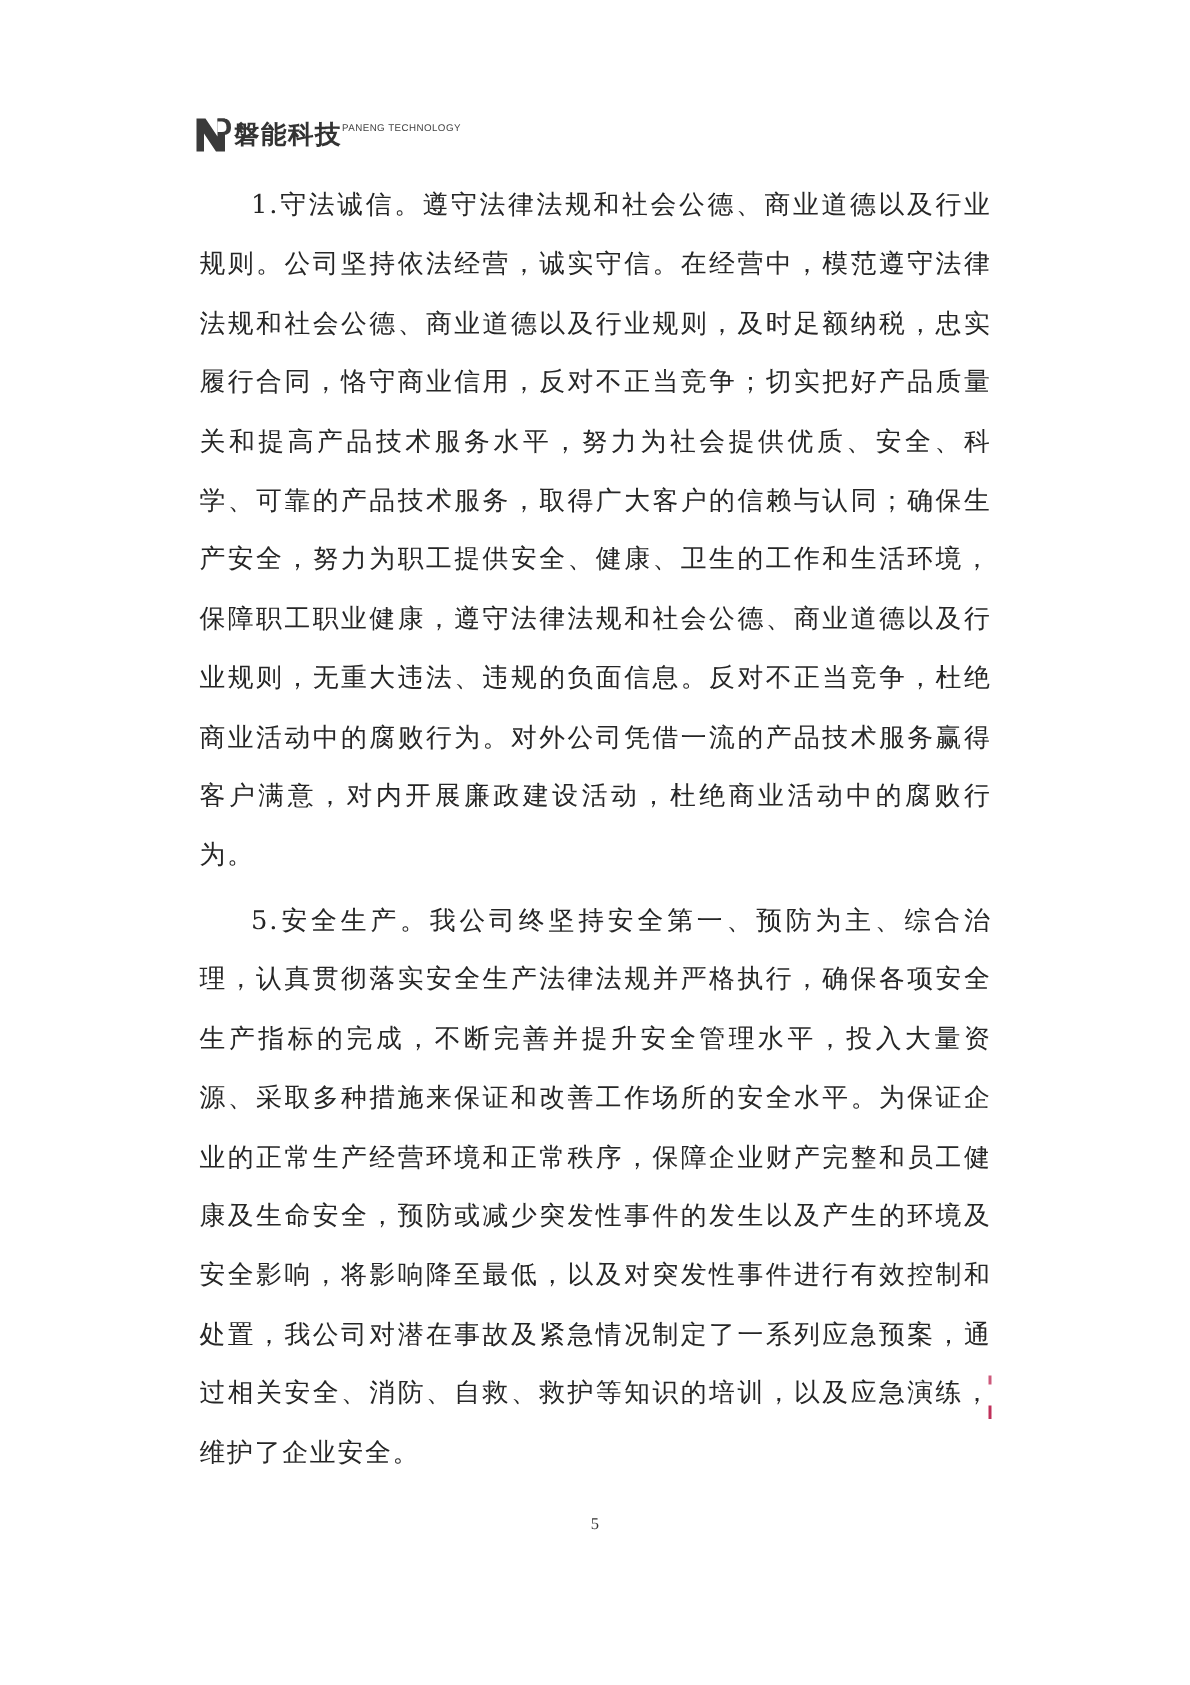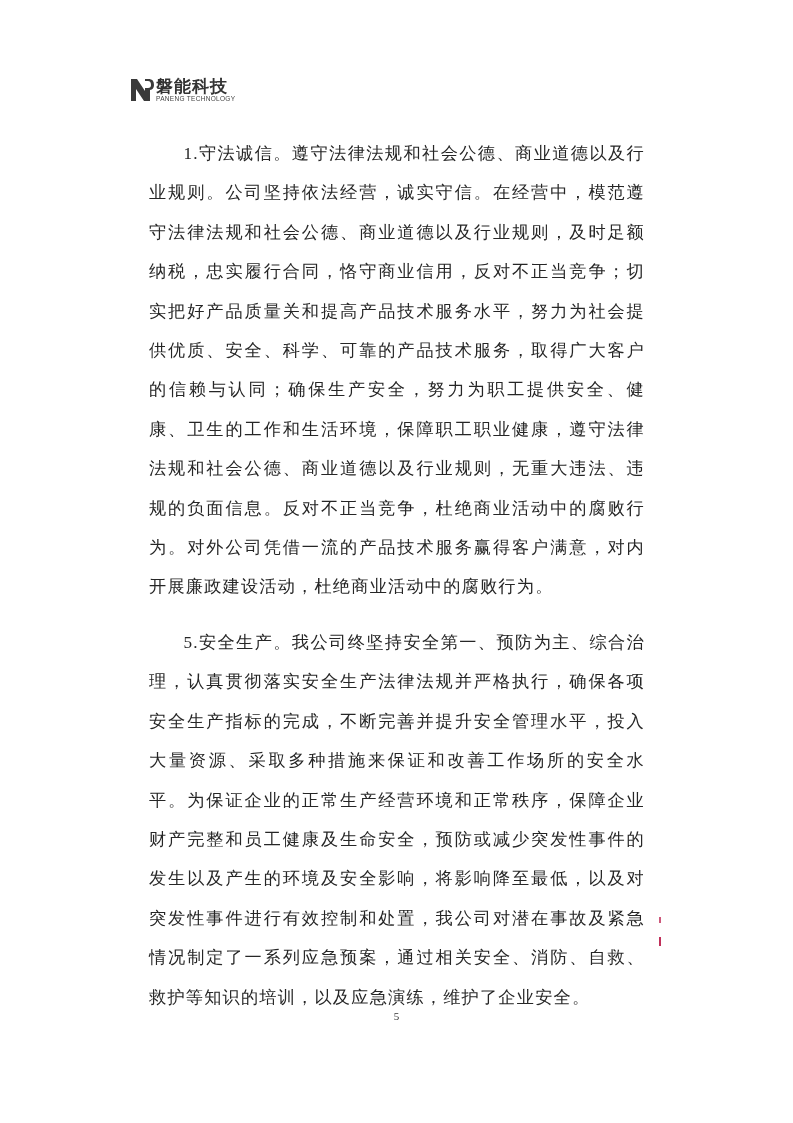--- a/index.html
+++ b/index.html
@@ -1,25 +1,25 @@
 <!DOCTYPE html>
 <html><head>
 <meta charset="utf-8">
 <style>
   html, body { margin: 0; padding: 0; background: #ffffff; }
   body { width: 793px; height: 1123px; position: relative; overflow: hidden;
          font-family: "DejaVu Serif", "Liberation Serif", serif; color: #222; }
   .logo { position: absolute; left: 130px; top: 78px; display: flex; align-items: center; }
   .logo-mark { width: 24px; height: 24px; position: relative; margin-right: 2px; }
   .logo-mark svg { display: block; }
-  .logo-text { display: flex; flex-direction: column; line-height: 1; }
+  .logo-text { display: flex; flex-direction: row; line-height: 1; }
   .logo-cn { font-family: "DejaVu Sans", sans-serif; font-weight: bold; font-size: 17px; color: #333; letter-spacing: 1px; }
   .logo-en { font-family: "Liberation Sans", sans-serif; font-size: 6.5px; color: #444; letter-spacing: 0.3px; margin-top: 1px; }
   .content { position: absolute; left: 133px; top: 118px; width: 528px; }
-  .para { margin: 16px; font-size: 17.2px; line-height: 39.4px; text-align: justify; text-indent: 2em; letter-spacing: 1.2px; color: #262626; font-family: Liberation Serif, serif; }
+  .para { margin: 0; font-size: 17.2px; line-height: 39.4px; text-align: justify; text-indent: 2em; letter-spacing: 1.2px; color: #262626; }
   .para + .para { margin-top: 4px; }
   .page-number { position: absolute; left: 0; width: 793px; top: 1010px; text-align: center;
                  font-family: "Liberation Serif", serif; font-size: 11px; color: #333; }
   .seal-mark { position: absolute; left: 655px; top: 895px; width: 10px; height: 60px; }
   .seal-mark .dot { position: absolute; width: 2px; background: #c0305a; left: 4px; }
 </style>
 </head>
 <body>
 
 <div class="logo">

